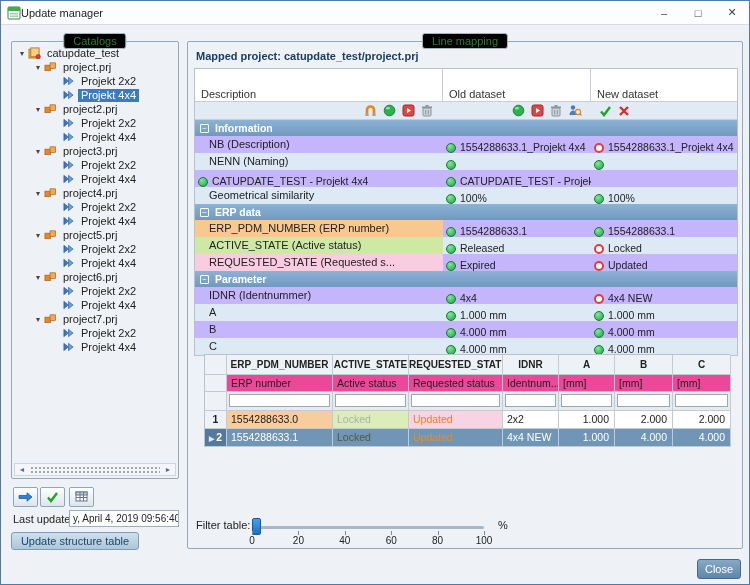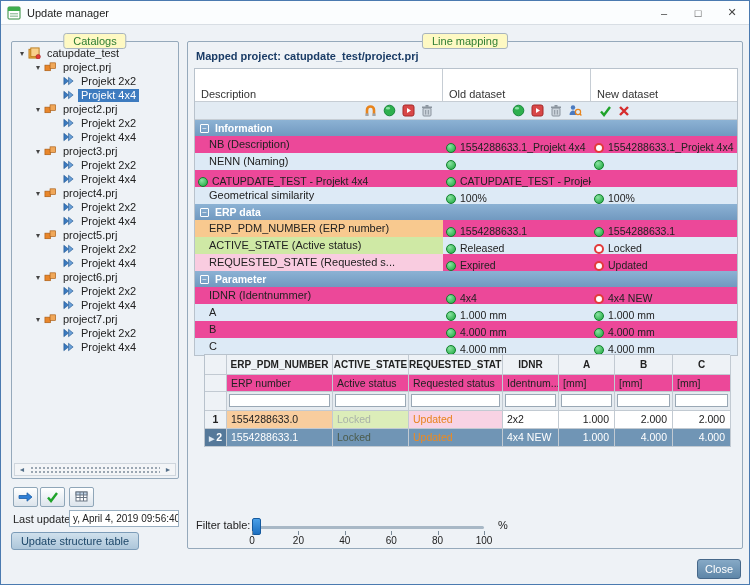--- a/index.html
+++ b/index.html
@@ -1,26 +1,26 @@
 <!DOCTYPE html>
 <html><head>
 <meta charset="utf-8">
 <style>
   html,body{margin:0;padding:0;background:#fff}
   *{box-sizing:border-box}
   .dialog{position:relative;width:750px;height:585px;background:#eef2f6;border:1px solid #4a7ab0;
     font-family:"Liberation Sans",sans-serif;font-size:11px;color:#222;overflow:hidden}
   
   .titlebar{position:absolute;left:0;top:0;right:0;height:24px;background:#fbfdfe;border-bottom:1px solid #d8dee4;display:flex;align-items:center;padding-left:6px}
-  .title-text{margin-left:6px;color:#222}
+  .title-text{color:#222}
   .win-btns{margin-left:auto;display:flex;height:100%}
   .win-btn{width:34px;display:flex;align-items:center;justify-content:center;color:#444;font-size:11px}
   
   .groupbox{position:absolute;border:1px solid #95a9bb;border-radius:2px;background:#eef2f6}
-  .gb-label{position:absolute;top:-9px;left:50%;transform:translateX(-50%);background:#fef9c3;border:1px solid #a8b4bf;border-radius:3px;padding:0 9px;height:16px;line-height:14px;color:#2e7d32;white-space:nowrap}
+  .gb-label{position:absolute;top:-9px;left:50%;transform:translateX(-50%);background:#000000;border:1px solid #a8b4bf;border-radius:3px;padding:0 9px;height:16px;line-height:14px;color:#2e7d32;white-space:nowrap}
   
   .tree{position:absolute;left:3px;top:4px;right:3px;bottom:18px;overflow:hidden}
   .trow{display:flex;align-items:center;height:14px;white-space:nowrap}
   .lvl0{padding-left:2px}.lvl1{padding-left:18px}.lvl2{padding-left:36px}
   .toggle{width:10px;font-size:8px;color:#444;text-align:center;flex:none}
   .tspacer{width:10px;flex:none}
   .ticon{width:13px;height:12px;margin:0 3px 0 1px;flex:none}
   .tlabel{padding:0 3px;line-height:13px}
   .tlabel.sel{background:#3d7bbf;color:#fff}
   .hscroll{position:absolute;left:2px;right:2px;bottom:2px;height:13px;background:#f3f5f7;border:1px solid #cfd6dd;display:flex;align-items:center;padding:0 2px}
@@ -37,21 +37,21 @@
   .g{display:grid;grid-template-columns:248px 148px 146px}
   .hcell{height:20px;line-height:19px;padding:16px 6px;border-right:1px solid #c6cdd4;color:#333;background:#fff}
   .hcell:last-child{border-right:none}
   .irow .icell{height:19px;background:#e2ebf3;border-top:1px solid #c6cdd4;border-bottom:1px solid #c6cdd4;display:flex;align-items:center;gap:3px}
   .icell.right{justify-content:flex-end;padding-right:8px}
   .icell.left{justify-content:flex-start;padding-left:6px}
   .icon-btn{display:flex;align-items:center;justify-content:center;width:16px;height:16px}
   .shead{display:flex;align-items:center;height:16px;background:linear-gradient(#8cb2d4,#7199c0);color:#fff;font-weight:bold;font-size:10.5px;padding-left:5px}
   .minus{width:9px;height:9px;border:1px solid #fff;border-radius:1px;display:flex;align-items:center;justify-content:center;font-size:8px;line-height:7px;margin-right:6px;font-weight:normal}
   .mrow{height:17px}
-  .r-light{background:#ec4899}.r-dark{background:#ddeaf6}
+  .r-light{background:#c4b5fd}.r-dark{background:#ddeaf6}
   .ml{padding-left:14px;line-height:17px;white-space:nowrap;overflow:hidden}
   .mv{display:flex;align-items:flex-end;gap:4px;padding-left:3px;font-size:10.5px;white-space:nowrap;overflow:hidden}
   .hl-orange{background:#f8c98f}.hl-green{background:#cfe9a5}.hl-pink{background:#f9cce0}
   .circle{width:10px;height:10px;border-radius:50%;flex:none}
   .circle-green{background:radial-gradient(circle at 35% 30%,#8ae4a2,#18a53a);border:1px solid #0f7f2a}
   .circle-red{background:#fff;border:2px solid #e23b3b}
   
   .btable{position:absolute;left:16px;top:312px;width:526px;border-top:1px solid #b8c2cc;border-left:1px solid #b8c2cc;background:#fff;display:grid;grid-template-columns:22px 106px 76px 94px 56px 56px 58px 58px}
   .bc{border-right:1px solid #c2cad2;border-bottom:1px solid #c2cad2;white-space:nowrap;overflow:hidden}
   .bh1{height:20px;line-height:19px;font-weight:bold;font-size:10px;text-align:center;background:#eef2f6}

